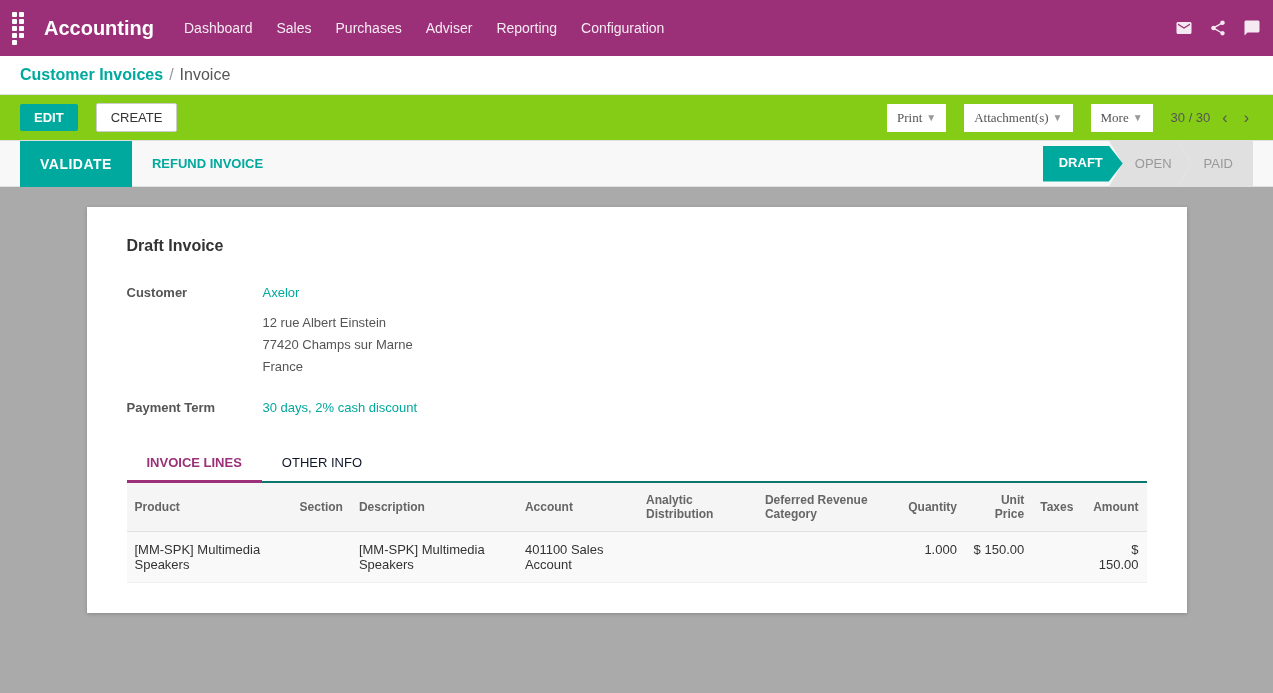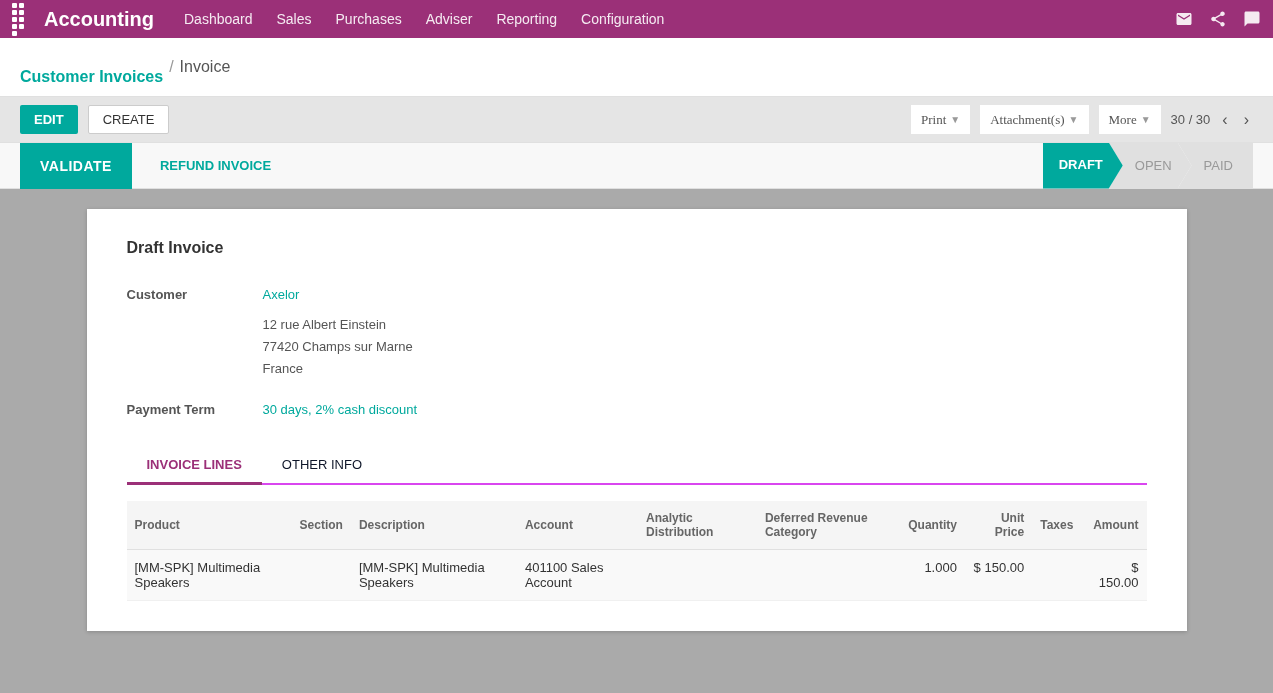--- a/index.html
+++ b/index.html
@@ -5,21 +5,21 @@
     * { box-sizing: border-box; margin: 0; padding: 0; }
     body { font-family: Arial, sans-serif; font-size: 13px; background: #aaa; }
 
     
     .top-nav {
       background: #9b3078;
       color: white;
       display: flex;
       align-items: center;
       padding: 0 12px;
-      height: 38px;
+      height: 56px;
     }
     .top-nav .grid-icon {
       margin-right: 14px;
       display: flex;
       flex-wrap: wrap;
       width: 18px;
       gap: 2px;
     }
     .top-nav .grid-icon span {
       display: block;
@@ -59,37 +59,37 @@
       display: flex;
       align-items: center;
       gap: 6px;
       border-bottom: 1px solid #e0e0e0;
     }
     .breadcrumb-bar .bc-link {
       color: #00a99d;
       font-size: 16px;
       font-weight: bold;
       text-decoration: none;
-      margin-top: 20px;
     }
     .breadcrumb-bar .bc-sep {
       color: #999;
       font-size: 16px;
     }
     .breadcrumb-bar .bc-current {
       color: #555;
       font-size: 16px;
     }
 
     
     .toolbar {
-      background: #e5e5e5;
+      background: #84cc16;
       padding: 8px 20px;
       display: flex;
-      gap: 10px;
+      align-items: center;
+      gap: 18px;
       border-bottom: 1px solid #e0e0e0;
     }
     .btn-edit {
       background: #00a99d;
       color: white;
       border: none;
       padding: 6px 14px;
       font-size: 13px;
       font-weight: bold;
       cursor: pointer;
@@ -135,21 +135,21 @@
     }
 
     
     .action-bar {
       background: #f8f8f8;
       border-bottom: 1px solid #e0e0e0;
       display: flex;
       align-items: center;
       padding: 0 20px;
       height: 46px;
-      gap: 8px;
+      gap: 0;
     }
     .btn-validate {
       background: #00a99d;
       color: white;
       border: none;
       padding: 0 20px;
       height: 46px;
       font-size: 14px;
       font-weight: bold;
       cursor: pointer;
@@ -167,21 +167,21 @@
     }
     .status-bar {
       margin-left: auto;
       display: flex;
       align-items: center;
     }
     .status-draft {
       background: #00a99d;
       color: white;
       padding: 0 20px 3px 16px;
-      height: 46px;
+      height: 36px;
       display: flex;
       align-items: center;
       font-size: 13px;
       font-weight: bold;
       clip-path: polygon(0 0, calc(100% - 14px) 0, 100% 50%, calc(100% - 14px) 100%, 0 100%);
       position: relative;
       z-index: 2;
       text-align: center;
     }
     .status-open {
@@ -265,22 +265,22 @@
     .address-block {
       color: #555;
       font-size: 13px;
       line-height: 1.7;
       margin-left: 136px;
     }
 
     
     .tabs-bar {
       display: flex;
-      border-bottom: 2px solid #d946ef;
-      margin-bottom: 16px;
+      border-bottom: 2px solid #0f766e;
+      margin-bottom: 0;
       margin-top: 10px;
     }
     .tab {
       padding: 10px 20px;
       font-size: 13px;
       cursor: pointer;
       color: #0f172a;
       border-bottom: 3px solid transparent;
       margin-bottom: -2px;
     }

